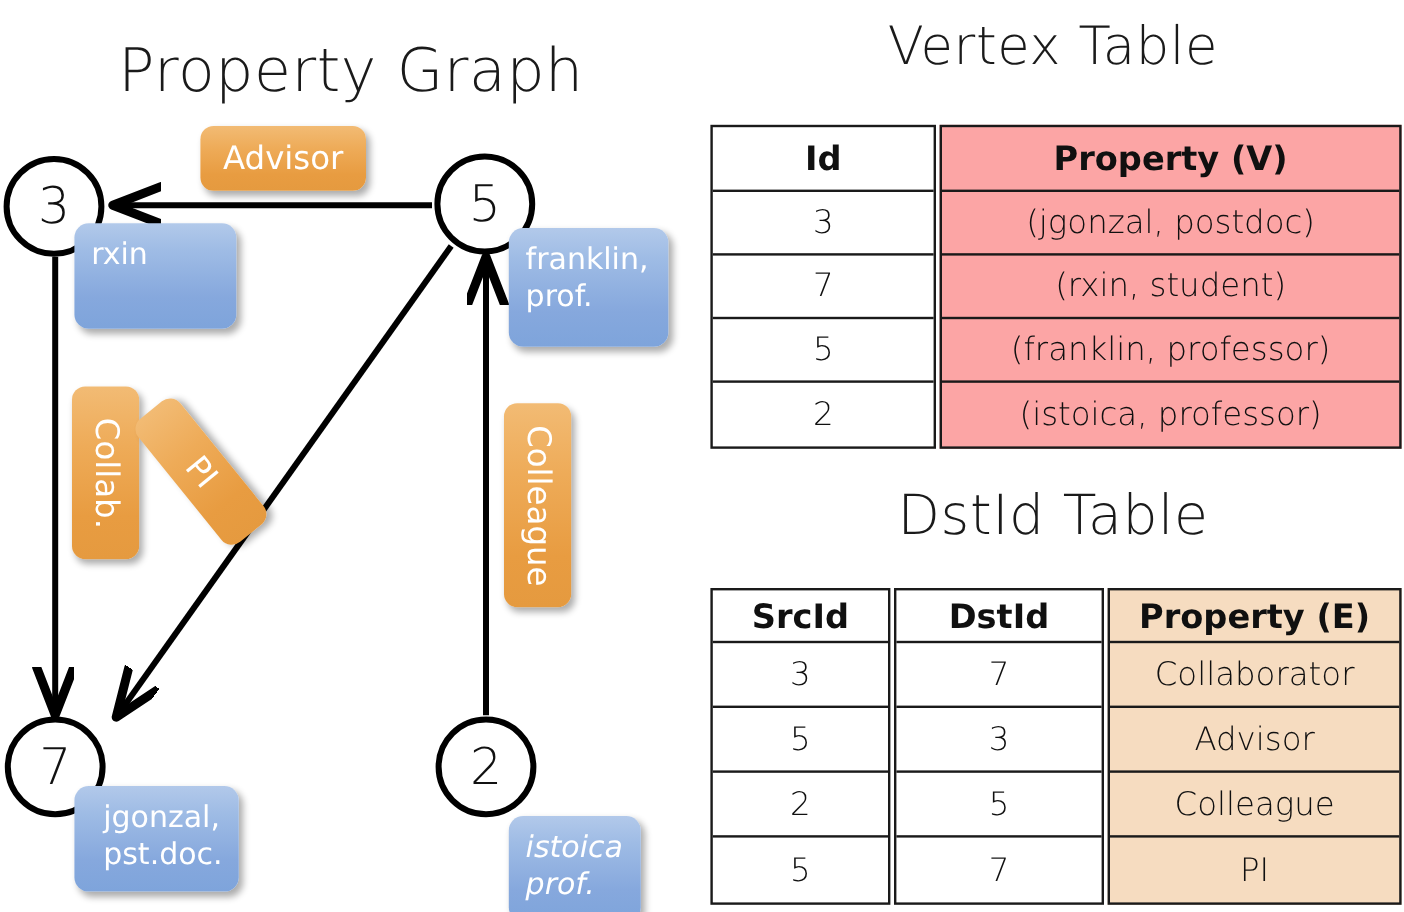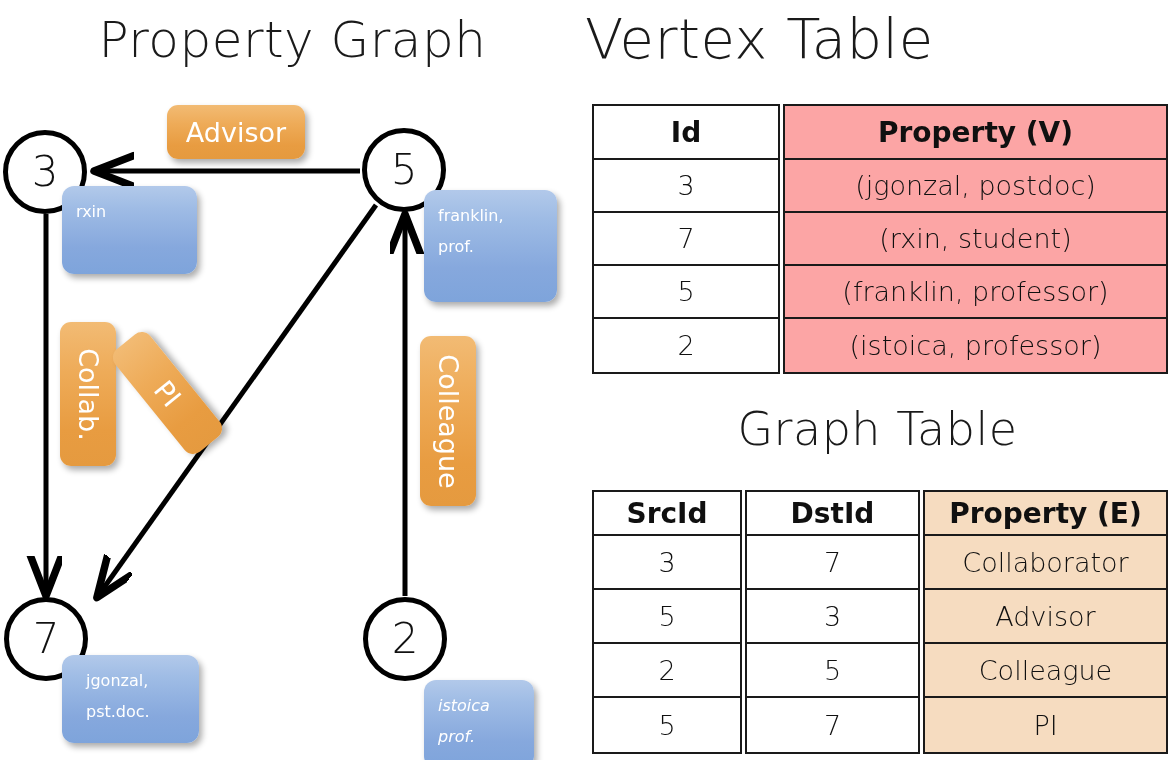--- a/index.html
+++ b/index.html
@@ -19,29 +19,29 @@
   
   .section-title {
     position: absolute;
     font-family: "DejaVu Sans", sans-serif;
     font-weight: 300;
     color: #1a1a1a;
     white-space: nowrap;
     letter-spacing: 0.5px;
   }
   #title-property-graph {
-    left: 0; top: 10px; width: 585px;
+    left: 0; top: 29px; width: 585px;
     text-align: center;
     font-size: 50px;
     line-height: 60px;
   }
   #title-vertex-table {
     left: 585px; top: 10px; width: 585px;
-    text-align: left;
-    font-size: 56px;
+    text-align: center;
+    font-size: 44px;
     line-height: 58px;
   }
   #title-edge-table {
     left: 585px; top: 400px; width: 585px;
     text-align: center;
     font-size: 46px;
     line-height: 58px;
   }
 
   
@@ -81,28 +81,28 @@
 
   
   .prop-box {
     position: absolute;
     border-radius: 12px;
     background: linear-gradient(180deg, #b2c9ea 0%, #9fbce5 25%, #86a8dd 70%, #7ea4db 100%);
     box-shadow: 3px 4px 6px rgba(0,0,0,0.33);
     color: #ffffff;
     font-family: "DejaVu Sans", sans-serif;
     font-weight: 400;
-    font-size: 16px;
+    font-size: 25px;
     line-height: 31px;
     padding: 10px 0 0 14px;
     box-sizing: border-box;
     z-index: 6;
   }
   #prop-box-rxin      { left: 62px;  top: 186px; width: 135px; height: 88px; }
-  #prop-box-franklin  { left: 424px; top: 190px; width: 133px; height: 112px; }
+  #prop-box-franklin  { left: 424px; top: 190px; width: 133px; height: 99px; }
   #prop-box-jgonzal   { left: 62px;  top: 655px; width: 137px; height: 88px; padding-left: 24px; }
   #prop-box-istoica   { left: 424px; top: 680px; width: 110px; height: 88px; font-style: italic; }
   .prop-line { display: block; white-space: nowrap; }
 
   
   .edge-label {
     position: absolute;
     border-radius: 11px;
     background: linear-gradient(180deg, #f2bb74 0%, #eeab58 35%, #e89c41 75%, #e59a3f 100%);
     box-shadow: 3px 4px 6px rgba(0,0,0,0.33);
@@ -188,21 +188,21 @@
   #edge-table .cell      { height: 54px; }
   #edge-table .cell.head { height: 44px; }
 </style>
 </head>
 <body>
 
 <div class="section-title" id="title-property-graph">Property Graph</div>
 
 <div class="section-title" id="title-vertex-table">Vertex Table</div>
 
-<div class="section-title" id="title-edge-table">Graph Table</div>
+<div class="section-title" id="title-edge-table">DstId Table</div>
 
 <div id="graph-canvas">
 
   <svg id="graph-edges" viewBox="0 0 585 760">
     <defs>
       <marker id="arrowhead" markerWidth="9" markerHeight="9" refX="7.6" refY="3.1" orient="auto" markerUnits="strokeWidth">
         <path d="M0,0 L8,3.1 L0,6.2" fill="none" stroke="#000" stroke-width="1.5" stroke-linecap="round" stroke-linejoin="round"></path>
       </marker>
     </defs>
 

